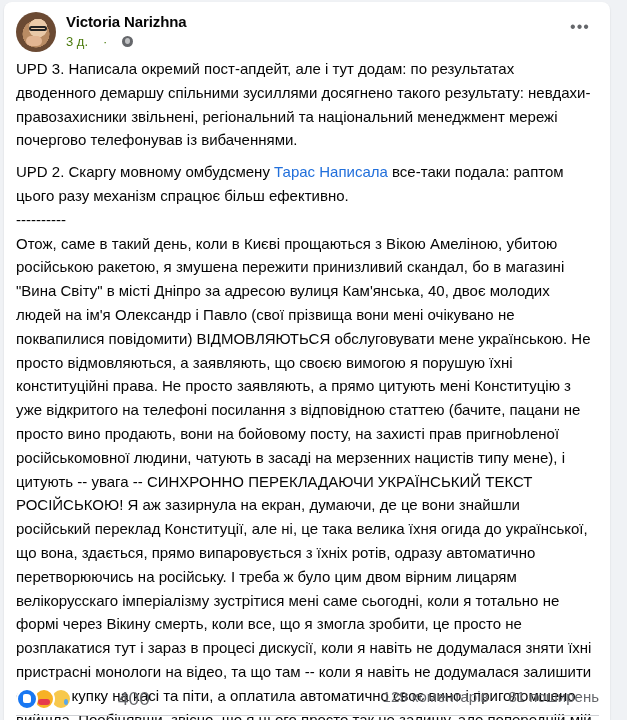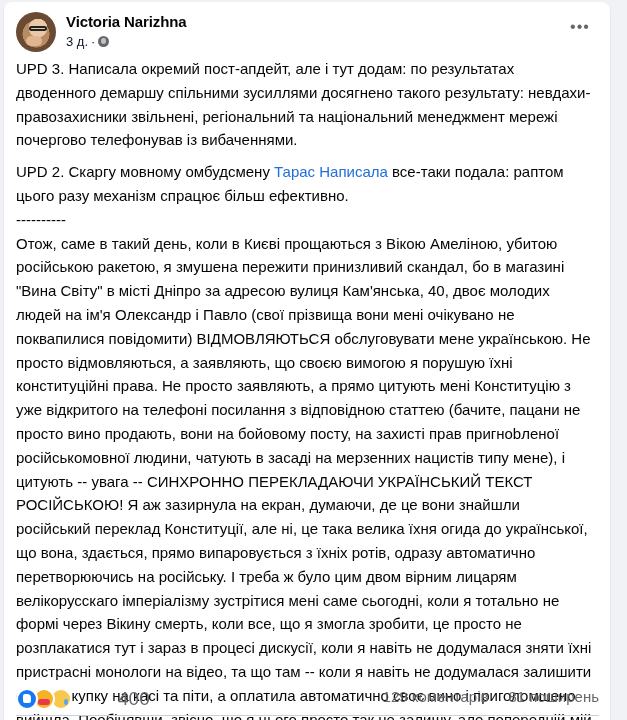--- a/index.html
+++ b/index.html
@@ -30,21 +30,21 @@
   .avatar .hand {
     position: absolute; left: 10px; top: 24px; width: 16px; height: 10px;
     background: #e2b592; border-radius: 6px;
   }
   .author {
     position: absolute; left: 50px; top: 1px;
     font-size: 15px; font-weight: bold; color: #050505; letter-spacing: -0.1px; text-align: center;
   }
   .meta {
     position: absolute; left: 50px; top: 22px;
-    font-size: 13px; color: #0f172a; display: flex; align-items: center; gap: 3px;
+    font-size: 13px; color: #4d7c0f; display: flex; align-items: center; gap: 15px;
   }
   .globe {
     display: inline-block; width: 11px; height: 11px; border-radius: 50%;
     background: #65676b; position: relative;
   }
   .globe::after {
     content: ""; position: absolute; left: 3px; top: 2px; width: 5px; height: 6px;
     border-radius: 50%; background: #fff; opacity: 0.6;
   }
   .more {

